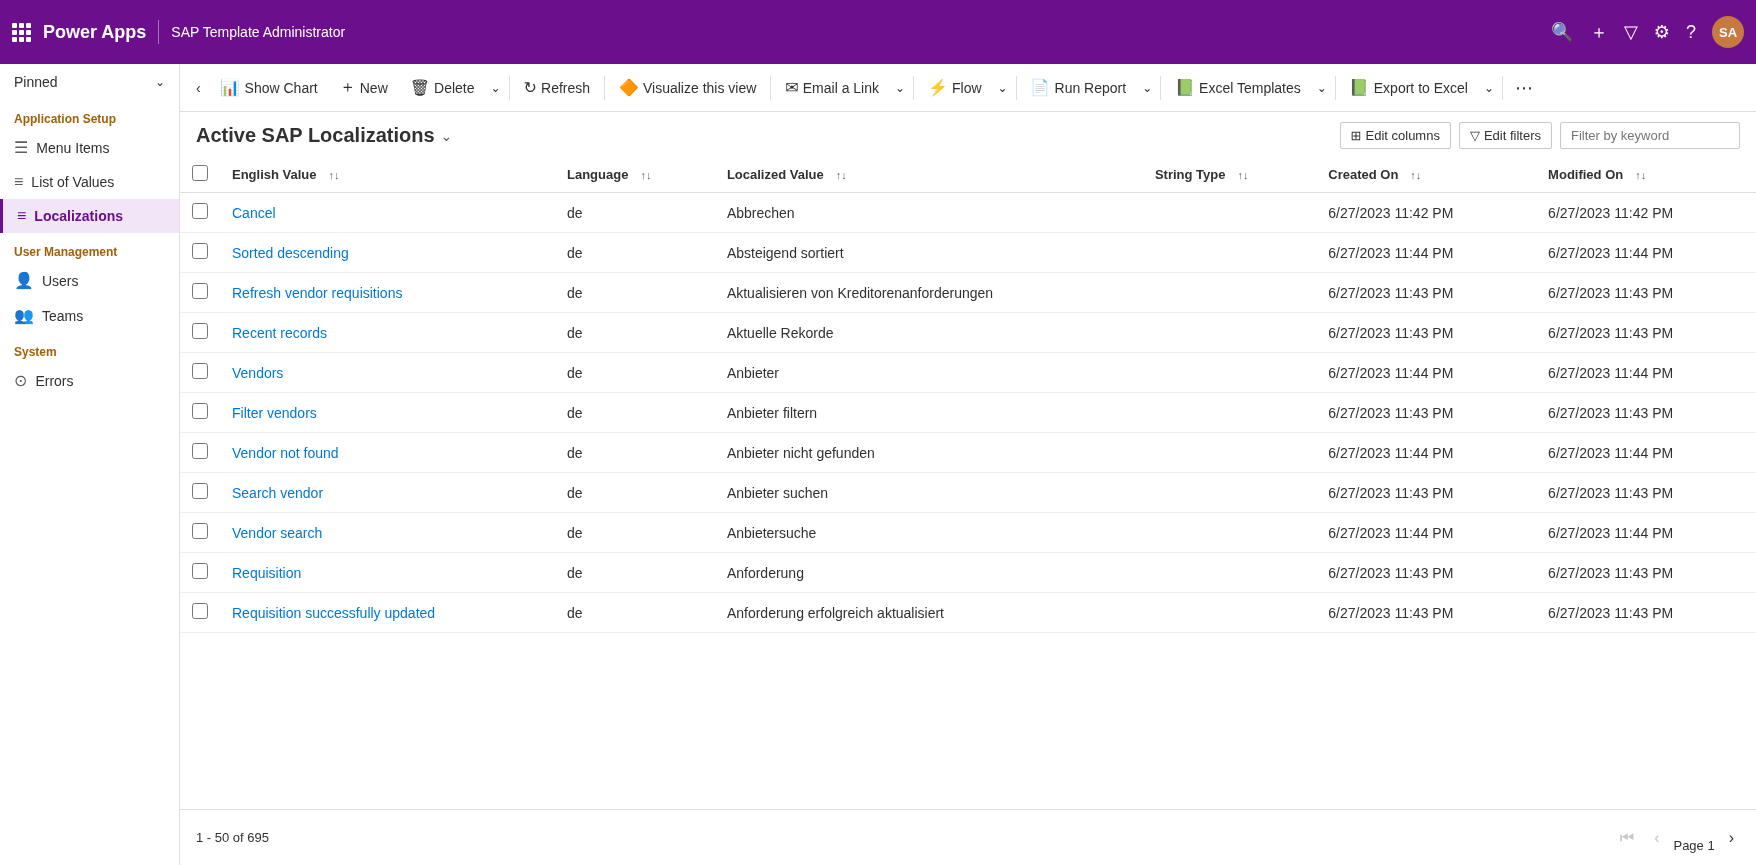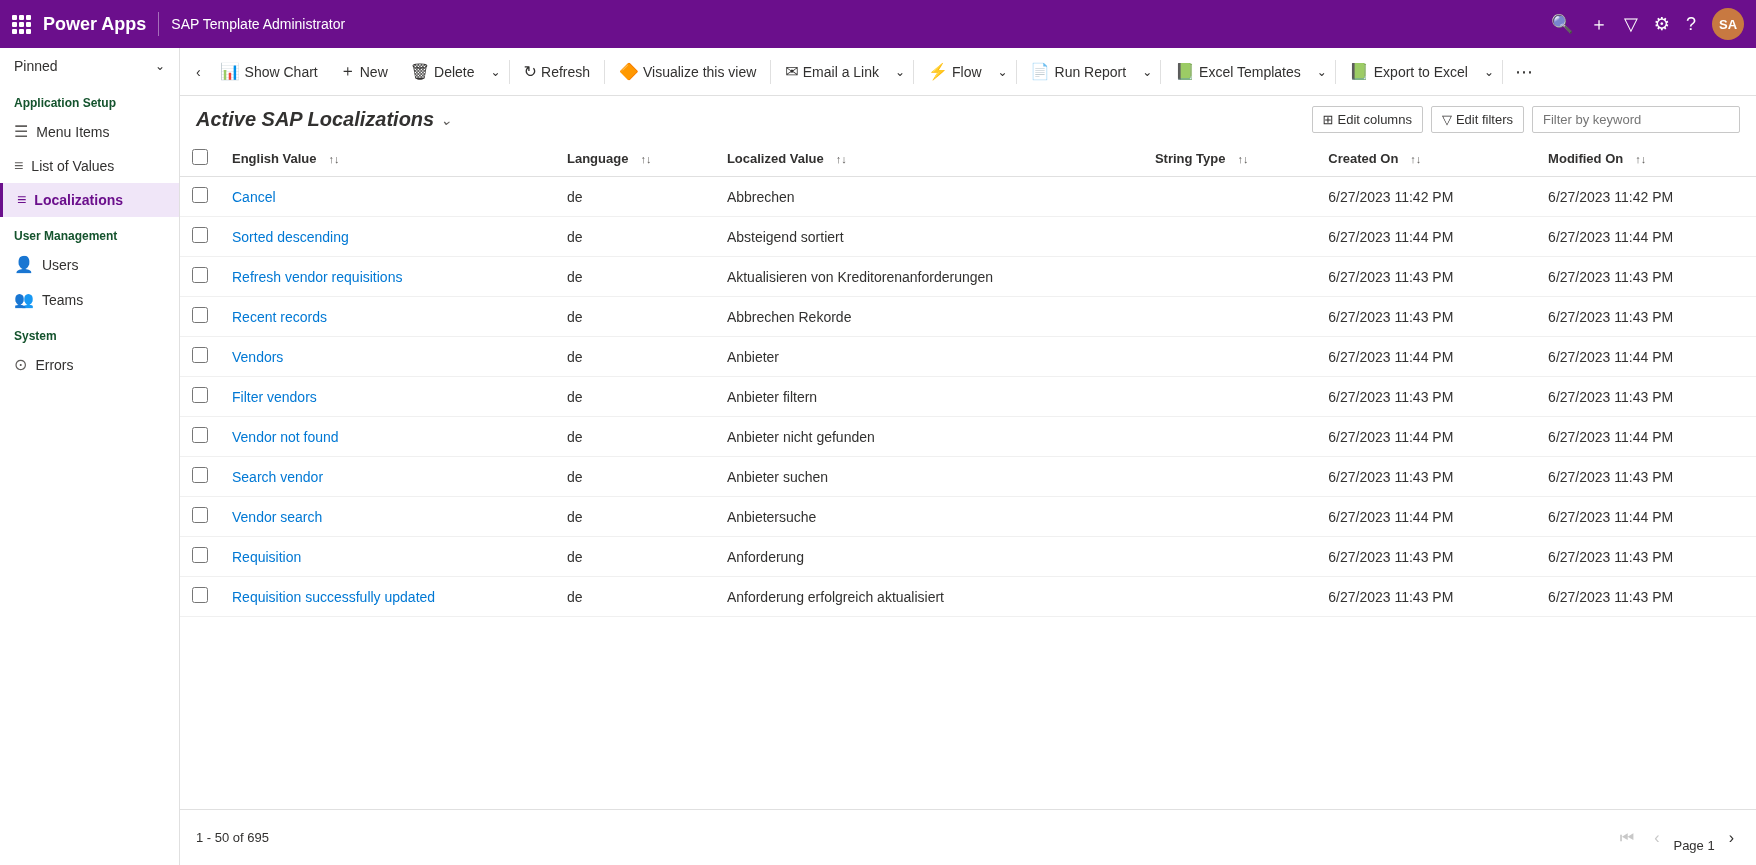--- a/index.html
+++ b/index.html
@@ -2,21 +2,21 @@
 <html><head>
   <meta charset="utf-8">
   <style>
     * { box-sizing: border-box; margin: 0; padding: 0; }
     body { font-family: 'Segoe UI', sans-serif; font-size: 14px; background: #f3f2f1; display: flex; flex-direction: column; height: 100vh; overflow: hidden; }
 
     
     .top-bar {
       background: #6b0f8c;
       color: white;
-      height: 48px;
+      height: 64px;
       display: flex;
       align-items: center;
       padding: 0 12px;
       gap: 12px;
       flex-shrink: 0;
     }
     .top-bar-grid { display: flex; align-items: center; gap: 6px; cursor: pointer; }
     .grid-icon { display: grid; grid-template-columns: repeat(3,5px); gap: 2px; }
     .grid-icon span { display: block; width: 5px; height: 5px; background: white; border-radius: 1px; }
     .top-bar-appname { font-size: 18px; font-weight: 700; color: white; }
@@ -44,21 +44,21 @@
       align-items: center;
       justify-content: space-between;
       padding: 10px 14px;
       cursor: pointer;
       font-size: 14px;
       color: #323130;
     }
     .sidebar-section-label {
       font-size: 12px;
       font-weight: 600;
-      color: #14532d;
+      color: #a16207;
       padding: 12px 14px 4px;
     }
     .sidebar-item {
       display: flex;
       align-items: center;
       gap: 8px;
       padding: 8px 14px;
       cursor: pointer;
       font-size: 14px;
       color: #323130;
@@ -103,41 +103,41 @@
 
     
     .page-header {
       display: flex;
       align-items: center;
       justify-content: space-between;
       padding: 10px 16px 8px;
       background: white;
       flex-shrink: 0;
     }
-    .page-title-row { display: flex; align-items: center; gap: 6px; font-style: italic; }
+    .page-title-row { display: flex; align-items: center; gap: 6px; }
     .page-title { font-size: 20px; font-weight: 600; color: #323130; }
     .page-title-chevron { font-size: 14px; color: #605e5c; cursor: pointer; }
     .page-header-right { display: flex; align-items: center; gap: 8px; }
     .edit-columns-btn, .edit-filters-btn {
       display: flex;
       align-items: center;
       gap: 4px;
       padding: 5px 10px;
       border: 1px solid #c8c8c8;
       background: white;
       cursor: pointer;
       font-size: 13px;
       color: #323130;
       border-radius: 2px;
     }
     .filter-input {
       padding: 5px 10px;
       border: 1px solid #c8c8c8;
       font-size: 13px;
-      width: 208px;
+      width: 180px;
       border-radius: 2px;
       color: #605e5c;
       outline: none;
     }
 
     
     .table-container { flex: 1; overflow-y: auto; }
     table { width: 100%; border-collapse: collapse; }
     thead th {
       position: sticky;
@@ -430,21 +430,21 @@
       <td>6/27/2023 11:43 PM</td>
     </tr>
             <tr>
       <td class="checkbox-cell">
         <input type="checkbox" class="row-checkbox" style="">
       </td>
       <td class="link-cell">
         <a href="#">Recent records</a>
       </td>
       <td>de</td>
-      <td>Abbrechen Rekorde</td>
+      <td>Aktuelle Rekorde</td>
       <td></td>
       <td>6/27/2023 11:43 PM</td>
       <td>6/27/2023 11:43 PM</td>
     </tr>
             <tr>
       <td class="checkbox-cell">
         <input type="checkbox" class="row-checkbox" style="">
       </td>
       <td class="link-cell">
         <a href="#">Vendors</a>

